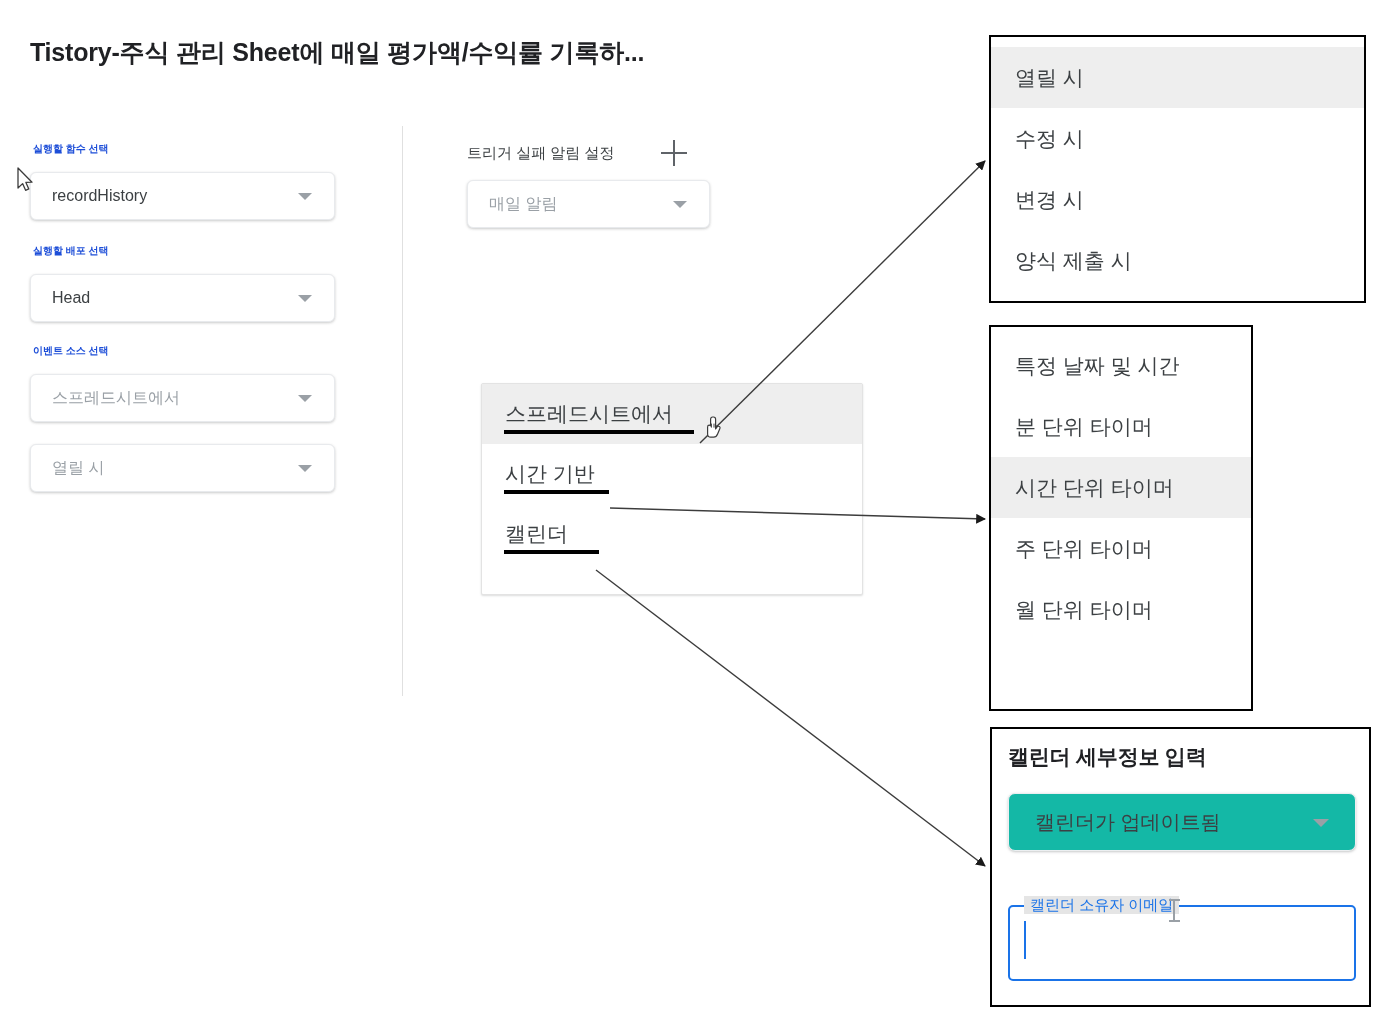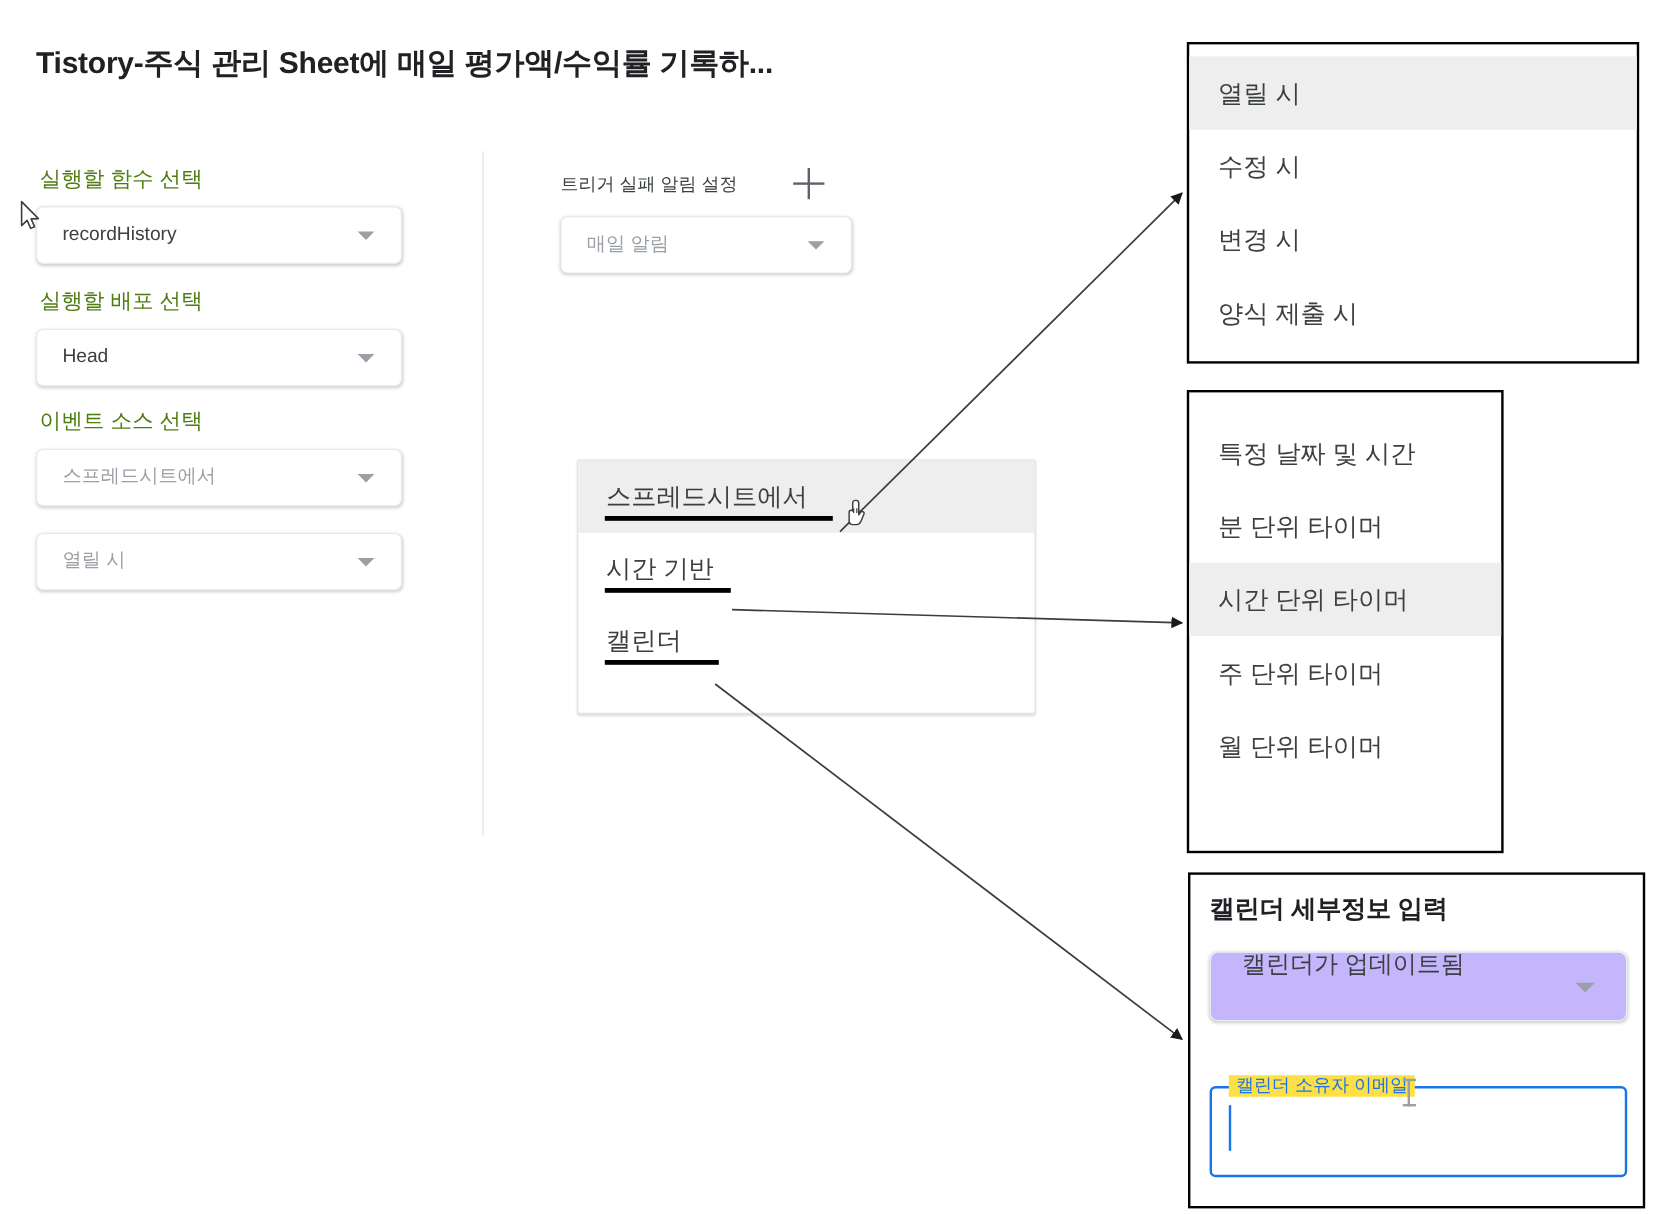--- a/index.html
+++ b/index.html
@@ -21,21 +21,21 @@
 
   
   #column-divider{
     left:402px;top:126px;width:1px;height:570px;background:#e0e0e0;
   }
 
   
   #left-form{left:30px;top:140px;width:340px;}
   .field-group{margin-bottom:20px;}
   .field-label{
-    font-size:18px;color:#4d7c0f;margin:0 0 14px 3px;line-height:18px;
+    font-size:10px;color:#1d4ed8;margin:0 0 14px 3px;line-height:18px;font-weight:bold;
   }
   .select-box{
     position:relative;box-sizing:border-box;
     width:305px;height:48px;background:#ffffff;
     border:1px solid #e8eaed;border-radius:6px;
     box-shadow:0 1px 3px rgba(60,64,67,.20),0 1px 2px rgba(60,64,67,.08);
     display:flex;align-items:center;padding:0 0 0 21px;
   }
   .select-value{font-size:16px;color:#3c4043;line-height:20px;}
   .select-value.muted{color:#9aa0a6;}
@@ -76,51 +76,51 @@
   }
   #ul-0{width:190px;}
   #ul-1{width:105px;}
   #ul-2{width:95px;}
 
   
   .panel{
     background:#ffffff;border:2px solid #000000;box-sizing:border-box;
   }
   #panel-open-types{left:989px;top:35px;width:377px;height:268px;padding-top:10px;}
-  #panel-timers{left:989px;top:325px;width:264px;height:386px;padding-top:20px;}
+  #panel-timers{left:989px;top:325px;width:264px;height:386px;padding-top:8px;}
   #panel-calendar{left:990px;top:727px;width:381px;height:280px;}
 
   .opt-row{
     display:flex;align-items:center;padding-left:24px;box-sizing:border-box;
     font-size:21px;color:#3c4043;cursor:pointer;
   }
   #panel-open-types .opt-row{height:61px;}
   #panel-timers .opt-row{height:61px;}
   .opt-row.hl{background:#eeeeee;}
 
   
   #cal-title{
     margin:14px 0 0 16px;font-size:21px;font-weight:700;color:#202124;
     letter-spacing:-.2px;
   }
   #cal-select{
     position:relative;margin:22px 0 0 16px;width:348px;height:58px;
-    background:#c4b5fd;border:1px solid #eceff1;border-radius:7px;
+    background:#14b8a6;border:1px solid #eceff1;border-radius:7px;
     box-shadow:0 1px 3px rgba(60,64,67,.22),0 1px 2px rgba(60,64,67,.08);
-    display:flex;align-items:flex-start;padding-left:26px;box-sizing:border-box;
+    display:flex;align-items:center;padding-left:26px;box-sizing:border-box;
   }
   #cal-select .select-value{font-size:20px;color:#3c4043;}
   #cal-select .caret{right:26px;border-left-width:8px;border-right-width:8px;border-top-width:8px;}
 
   #email-field{
     position:absolute;left:16px;top:176px;width:348px;height:76px;
     border:2px solid #1a73e8;border-radius:5px;box-sizing:border-box;
   }
   #email-legend{
-    position:absolute;left:14px;top:-11px;background:#fde047;padding:0 6px;
+    position:absolute;left:14px;top:-11px;background:#e5e5e5;padding:0 6px;
     font-size:15px;color:#1a73e8;white-space:nowrap;line-height:18px;
   }
   #email-caret{
     position:absolute;left:14px;top:14px;width:2px;height:38px;background:#1a73e8;
   }
   #ibeam-cursor{
     position:absolute;left:1169px;top:899px;width:11px;height:23px;
   }
   #ibeam-cursor::before{
     content:"";position:absolute;left:4px;top:0;width:2px;height:23px;

